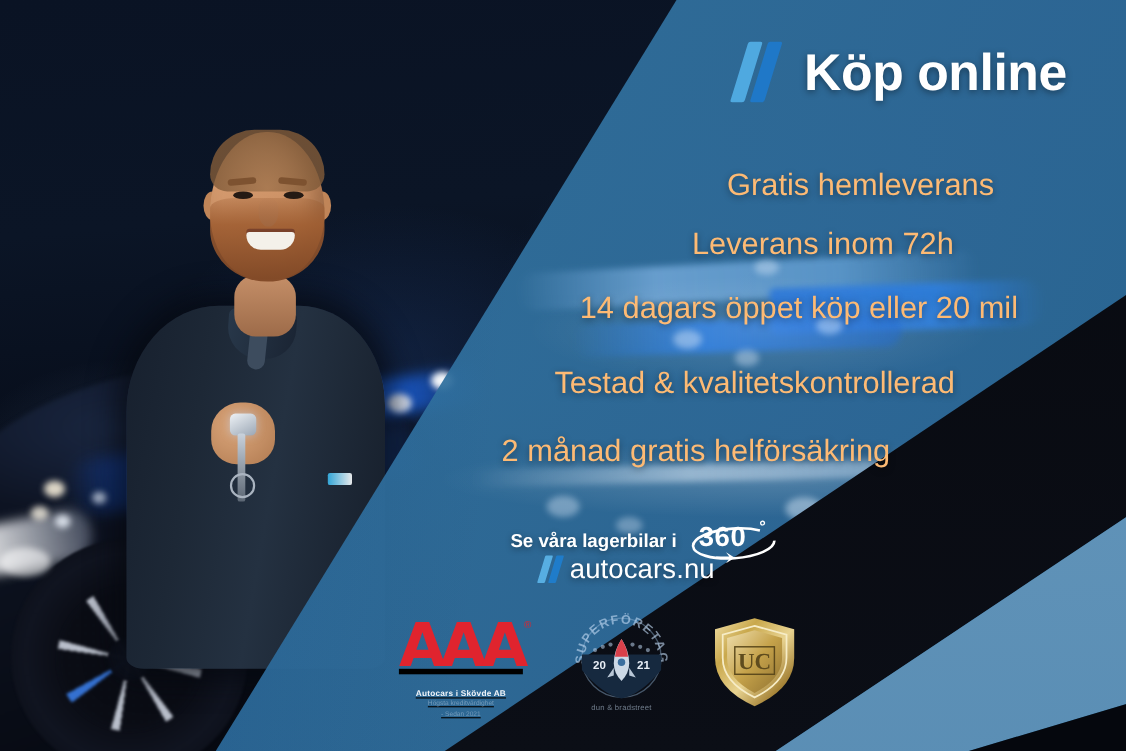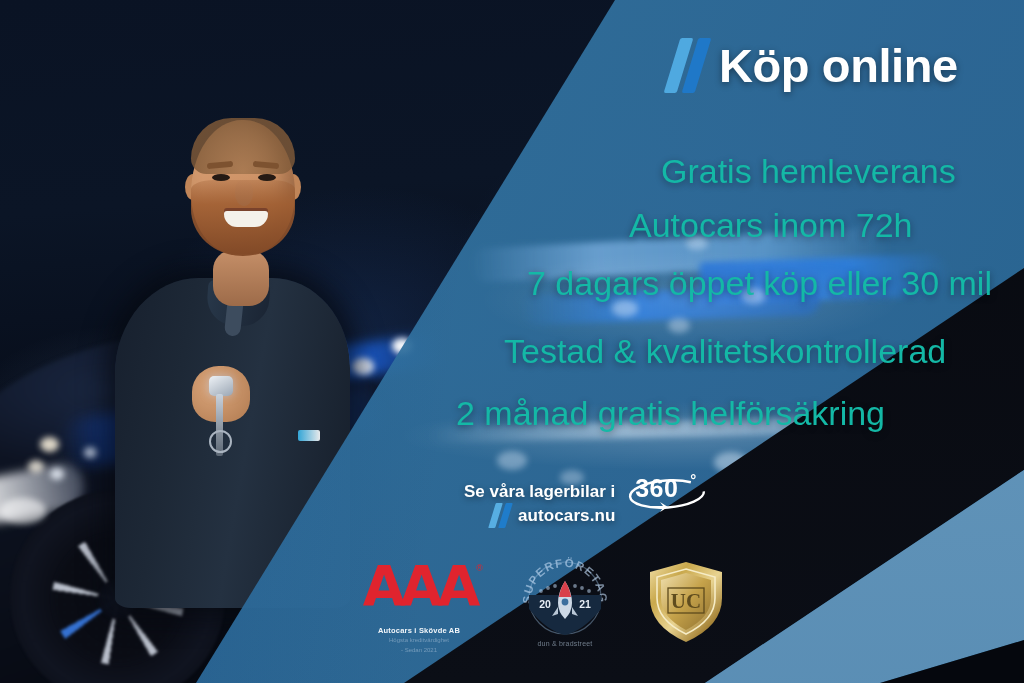--- a/index.html
+++ b/index.html
@@ -297,28 +297,29 @@
   .slash { width: 13px; height: 55px; transform: skewX(-17deg); border-radius: 2px; }
   .slash.light { background: #4fa9e0; }
   .slash.dark  { background: #1f78c8; }
   .title {
     font-size: 47px;
     font-weight: 700;
     color: #ffffff;
     letter-spacing: -0.4px;
     text-shadow: 0 2px 7px rgba(0,0,0,.42);
     white-space: nowrap;
+    margin-left: 12px;
   }
 
   
   .features { position: absolute; left: 0; top: 0; width: 1024px; }
   .feature {
     position: absolute;
-    color: #14b8a6;
-    font-size: 34px;
+    color: #fdba74;
+    font-size: 28px;
     font-weight: 400;
     white-space: nowrap;
     text-shadow: 0 2px 7px rgba(0,0,0,.40);
   }
   .f0 { left: 661px; top: 152px; }
   .f1 { left: 629px; top: 206px; }
   .f2 { left: 527px; top: 264px; }
   .f3 { left: 504px; top: 332px; }
   .f4 { left: 456px; top: 394px; }
 
@@ -345,32 +346,32 @@
   }
   .url-line {
     position: absolute; left: 492px; top: 503px;
     display: flex; align-items: center; gap: 9px;
   }
   .url-slashes { display: flex; gap: 3px; }
   .url-slash { width: 7px; height: 25px; transform: skewX(-17deg); border-radius: 1px; }
   .url-slash.light { background: #57aee2; }
   .url-slash.dark  { background: #1f7cca; }
   .url-text {
-    color: #fff; font-size: 17px; font-weight: 700; letter-spacing: .1px;
+    color: #fff; font-size: 25px; font-weight: 400; letter-spacing: .1px;
     text-shadow: 0 2px 6px rgba(0,0,0,.42);
   }
 
   
   .logos {
     position: absolute; left: 355px; top: 556px;
     width: 370px; height: 92px;
     display: flex; align-items: center; justify-content: space-between;
   }
   
-  .aaa { position: relative; width: 128px; height: 86px; }
+  .aaa { position: relative; width: 128px; height: 86px; text-decoration: underline; }
   .aaa-letters {
     font-size: 55px; font-weight: 700; color: #e0242e;
     letter-spacing: -5px; line-height: 1;
     text-align: center;
     font-family: "DejaVu Sans", sans-serif;
   }
   .aaa-reg {
     position: absolute; right: 0; top: 4px;
     font-size: 9px; color: #e0242e;
   }
@@ -470,22 +471,22 @@
   <div class="header-row">
     <div class="slashes">
       <div class="slash light"></div>
       <div class="slash dark"></div>
     </div>
     <div class="title">Köp online</div>
   </div>
 
   <div class="features">
     <div class="feature f0">Gratis hemleverans</div>
-    <div class="feature f1">Autocars inom 72h</div>
-    <div class="feature f2">7 dagars öppet köp eller 30 mil</div>
+    <div class="feature f1">Leverans inom 72h</div>
+    <div class="feature f2">14 dagars öppet köp eller 20 mil</div>
     <div class="feature f3">Testad &amp; kvalitetskontrollerad</div>
     <div class="feature f4">2 månad gratis helförsäkring</div>
   </div>
 
   <div class="cta-line">
     <div class="cta-text">Se våra lagerbilar i</div>
     <div class="badge360">
       <svg width="80" height="46" viewBox="0 0 80 46" fill="none" aria-hidden="true">
         <ellipse cx="40" cy="25" rx="37" ry="13.5" stroke="#ffffff" stroke-width="2.4" fill="none" stroke-dasharray="150 48" transform="rotate(-4 40 25)"></ellipse>
         <path d="M24 37 L36 37 L33 33 L41 38 L33 43 L36 39 L24 39 Z" fill="#ffffff"></path>

